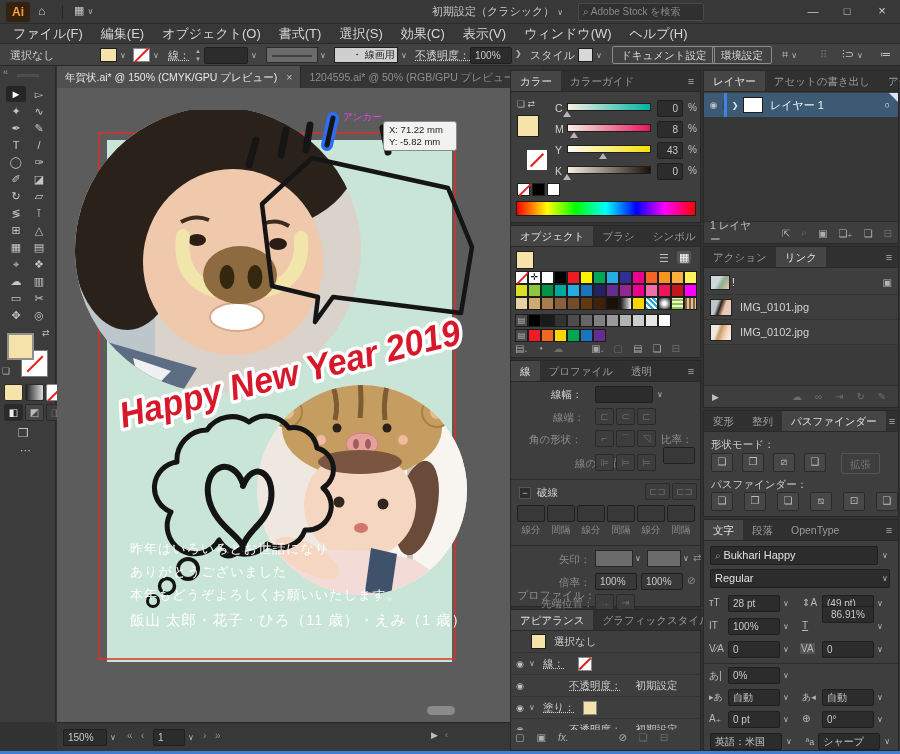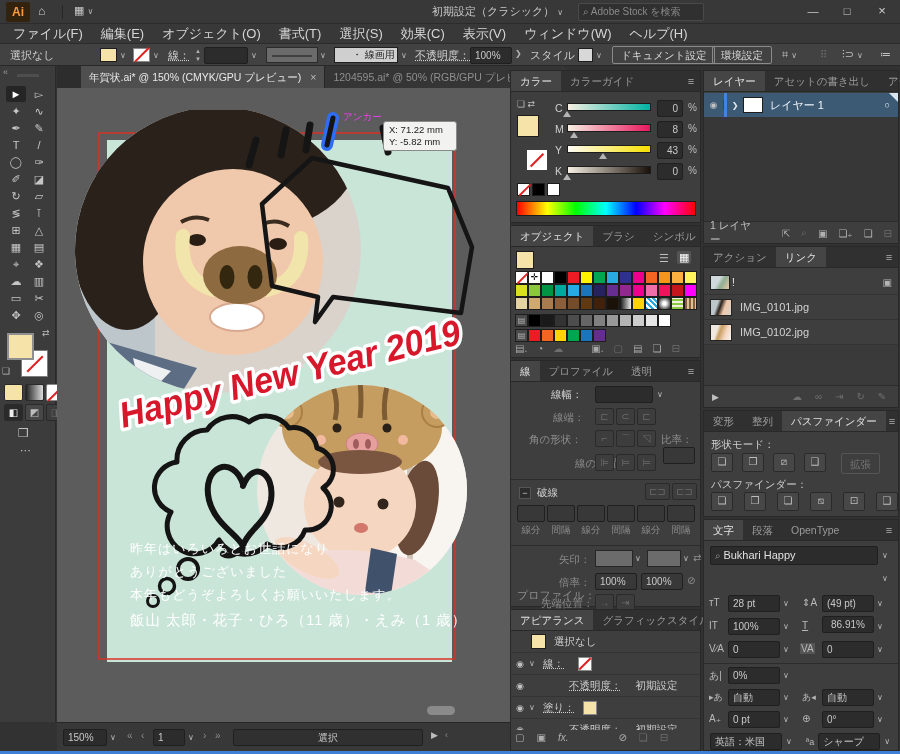--- a/index.html
+++ b/index.html
@@ -129,21 +129,21 @@
     <div class="p" style="left:4px;top:338px;display:flex;gap:2px;">
       <span class="sq" style="background:#2a2a2a;color:#eee;">◧</span>
       <span class="sq">◩</span>
       <span class="sq dimmed">◨</span>
     </div>
     <div class="p" style="left:18px;top:360px;font-size:12px;color:#c2c2c2;">❒</div>
     <div class="p" style="left:20px;top:378px;font-size:11px;color:#c2c2c2;">⋯</div>
   </div>
 
   <div class="p" style="left:57px;top:66px;width:453px;height:22px;background:#2d2d2d;display:flex;">
-    <div style="background:#4f4f4f;color:#e8e8e8;font-size:10.5px;line-height:22px;padding:0 8px;white-space:nowrap;margin-left:24px;">
+    <div style="background:#4f4f4f;color:#e8e8e8;font-size:10.5px;line-height:22px;padding:0 8px;white-space:nowrap;">
       <span>年賀状.ai* @ 150% (CMYK/GPU プレビュー)</span>
       <span style="color:#bdbdbd;margin-left:6px;">×</span>
     </div>
     <div style="background:#353535;color:#8f8f8f;font-size:10.5px;line-height:22px;padding:0 8px;white-space:nowrap;border-left:1px solid #262626;">
       <span>1204595.ai* @ 50% (RGB/GPU プレビュー)</span>
       <span style="color:#8f8f8f;margin-left:6px;">×</span>
     </div>
   </div>
 
   <div class="p" style="left:57px;top:88px;width:453px;height:634px;background:#5c5c5c;overflow:hidden;">
@@ -245,21 +245,20 @@
 
   <div class="p" style="left:57px;top:722px;width:453px;height:29px;background:#383838;border-top:1px solid #262626;">
     <div class="p in" style="left:6px;top:6px;width:44px;">150%</div>
     <div class="p chev" style="left:53px;top:10px;">∨</div>
     <div class="p dim" style="left:70px;top:7px;font-size:10px;">«</div>
     <div class="p dim" style="left:84px;top:7px;font-size:10px;">‹</div>
     <div class="p in" style="left:96px;top:6px;width:32px;">1</div>
     <div class="p chev" style="left:131px;top:10px;">∨</div>
     <div class="p dim" style="left:146px;top:7px;font-size:10px;">›</div>
     <div class="p dim" style="left:158px;top:7px;font-size:10px;">»</div>
-    <div class="p in" style="left:176px;top:6px;width:190px;text-align:center;background:#303030;">選択</div>
     <div class="p" style="left:374px;top:7px;color:#bdbdbd;font-size:9px;">▶</div>
     <div class="p dim" style="left:388px;top:7px;font-size:9px;">‹</div>
   </div>
 
   <div class="panel" style="left:510px;top:70px;width:191px;height:153px;">
     <div class="ph">
       <span class="ptab on">カラー</span>
       <span class="ptab">カラーガイド</span>
       <span class="pmenu">≡</span>
     </div>
@@ -613,34 +612,37 @@
       <span class="ptab on">文字</span>
       <span class="ptab">段落</span>
       <span class="ptab">OpenType</span>
       <span class="pmenu">≡</span>
     </div>
     <div class="p in" style="left:6px;top:26px;width:168px;height:19px;line-height:17px;">
       <span style="color:#9a9a9a;">⌕</span>
       <span style="color:#e0e0e0;font-size:11px;">Bukhari Happy</span>
     </div>
     <div class="p chev" style="left:178px;top:31px;">∨</div>
+    <div class="p in" style="left:6px;top:49px;width:180px;height:19px;line-height:17px;">
+      <span style="color:#e0e0e0;font-size:11px;">Regular</span>
+    </div>
     <div class="p chev" style="left:178px;top:54px;">∨</div>
 
     <div class="p" style="left:5px;top:77px;font-size:10px;color:#b8b8b8;">тT</div>
     <div class="p in" style="left:24px;top:75px;width:52px;">28 pt</div>
     <div class="p chev" style="left:79px;top:79px;">∨</div>
     <div class="p" style="left:98px;top:77px;font-size:10px;color:#b8b8b8;">⇕A</div>
     <div class="p in" style="left:118px;top:75px;width:52px;">(49 pt)</div>
     <div class="p chev" style="left:173px;top:79px;">∨</div>
 
     <div class="p" style="left:5px;top:100px;font-size:10px;color:#b8b8b8;">IT</div>
     <div class="p in" style="left:24px;top:98px;width:52px;">100%</div>
     <div class="p chev" style="left:79px;top:102px;">∨</div>
     <div class="p" style="left:98px;top:100px;font-size:10px;color:#b8b8b8;"><u>T</u></div>
-    <div class="p in" style="left:118px;top:96px;width:52px;padding-left:8px;">86.91%</div>
+    <div class="p in" style="left:118px;top:86px;width:52px;padding-left:8px;">86.91%</div>
     <div class="p chev" style="left:173px;top:102px;">∨</div>
 
     <div class="p" style="left:5px;top:123px;font-size:10px;color:#b8b8b8;">V∕A</div>
     <div class="p in" style="left:24px;top:121px;width:52px;">0</div>
     <div class="p chev" style="left:79px;top:125px;">∨</div>
     <div class="p" style="left:96px;top:123px;font-size:10px;color:#b8b8b8;background:#555;padding:0 1px;">VA</div>
     <div class="p in" style="left:118px;top:121px;width:52px;">0</div>
     <div class="p chev" style="left:173px;top:125px;">∨</div>
 
     <div class="p" style="left:0;top:143px;width:194px;height:1px;background:#2c2c2c;"></div>

